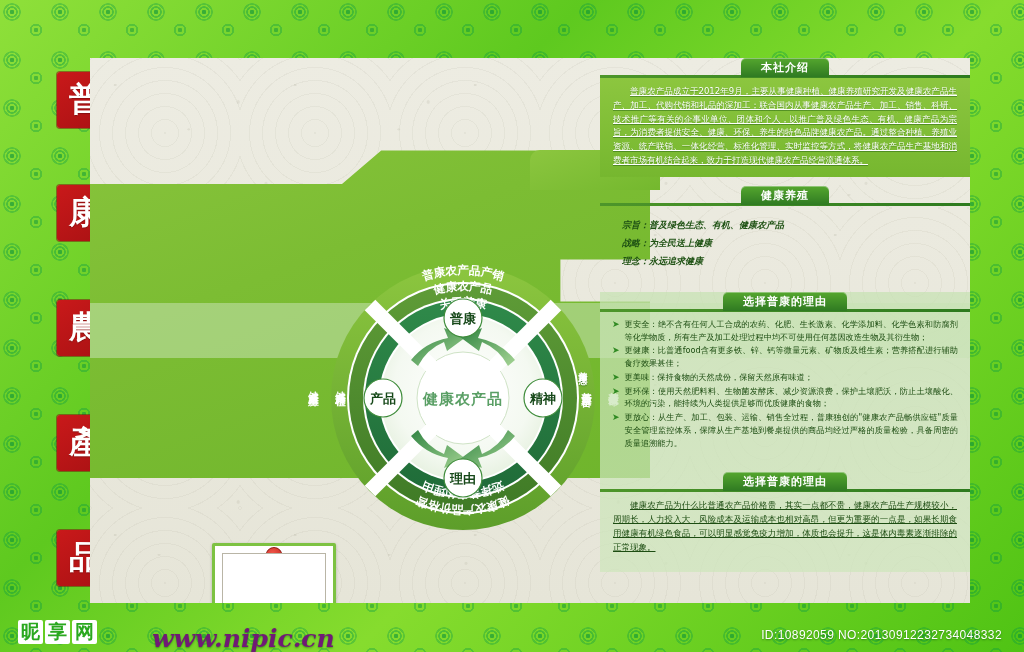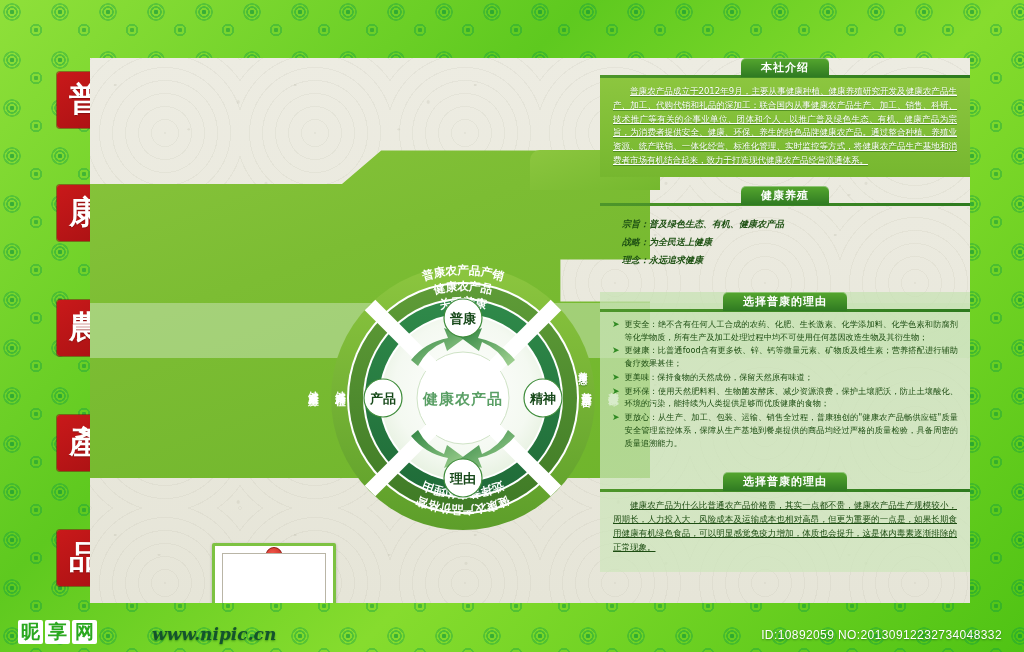--- a/index.html
+++ b/index.html
@@ -104,39 +104,39 @@
     padding:2px 20px;border-radius:5px 5px 0 0;
     background:linear-gradient(180deg,#55a72e,#2f7a22);
     color:#fff;font-size:11px;font-weight:bold;letter-spacing:1px;
     white-space:nowrap;box-shadow:inset 0 1px 0 rgba(255,255,255,.35);
   }
   .rule{height:3px;background:linear-gradient(90deg,#4d962a,#2d7a1e);}
   .body{padding:7px 13px 9px 13px;font-size:8.5px;line-height:1.62;color:#1d4d12;}
   .body.white{color:#ffffff;text-shadow:0 1px 1px rgba(0,60,0,.35);}
   .body p{margin:0;text-indent:2em;text-align:justify;text-decoration:underline;}
   .spirit{padding:10px 13px 12px 22px;}
-  .spirit div{font-size:9px;color:#1f5214;line-height:2.05;font-weight:bold;font-style:italic;font-family:Liberation Mono, monospace;}
+  .spirit div{font-size:9px;color:#1f5214;line-height:2.05;font-weight:bold;font-style:italic;}
   .reasons{padding:6px 12px 8px 12px;}
   .reason{display:flex;gap:5px;font-size:8.2px;line-height:1.55;color:#1d4d12;margin-bottom:1px;}
   .arrow{flex:0 0 auto;color:#2f8a22;font-size:9px;line-height:1.45;}
   .rtxt{flex:1 1 auto;text-align:justify;}
   .gap{height:14px;}
   .gapS{height:9px;}
 
   
   #footer{position:absolute;left:0;bottom:0;width:1024px;height:36px;}
   #logo{
     position:absolute;left:18px;top:4px;display:flex;gap:2px;
   }
   #logo span{
     background:#fff;color:#2aa81f;font-weight:bold;font-size:19px;
     padding:1px 3px;border-radius:2px;line-height:1.15;
   }
   #url{
-    position:absolute;left:152px;top:8px;color:#14532d;font-size:17px;
+    position:absolute;left:152px;top:8px;color:#701a75;font-size:25px;
     font-style:italic;font-weight:bold;
     font-family:"DejaVu Serif","Liberation Serif",serif;
     text-shadow:0 1px 2px rgba(0,80,0,.5);
   }
   #idno{
     position:absolute;right:22px;top:12px;color:#fff;font-size:12px;
     letter-spacing:.4px;text-shadow:0 1px 2px rgba(0,70,0,.55);
     font-family:Liberation Sans, sans-serif;
   }
 </style>

